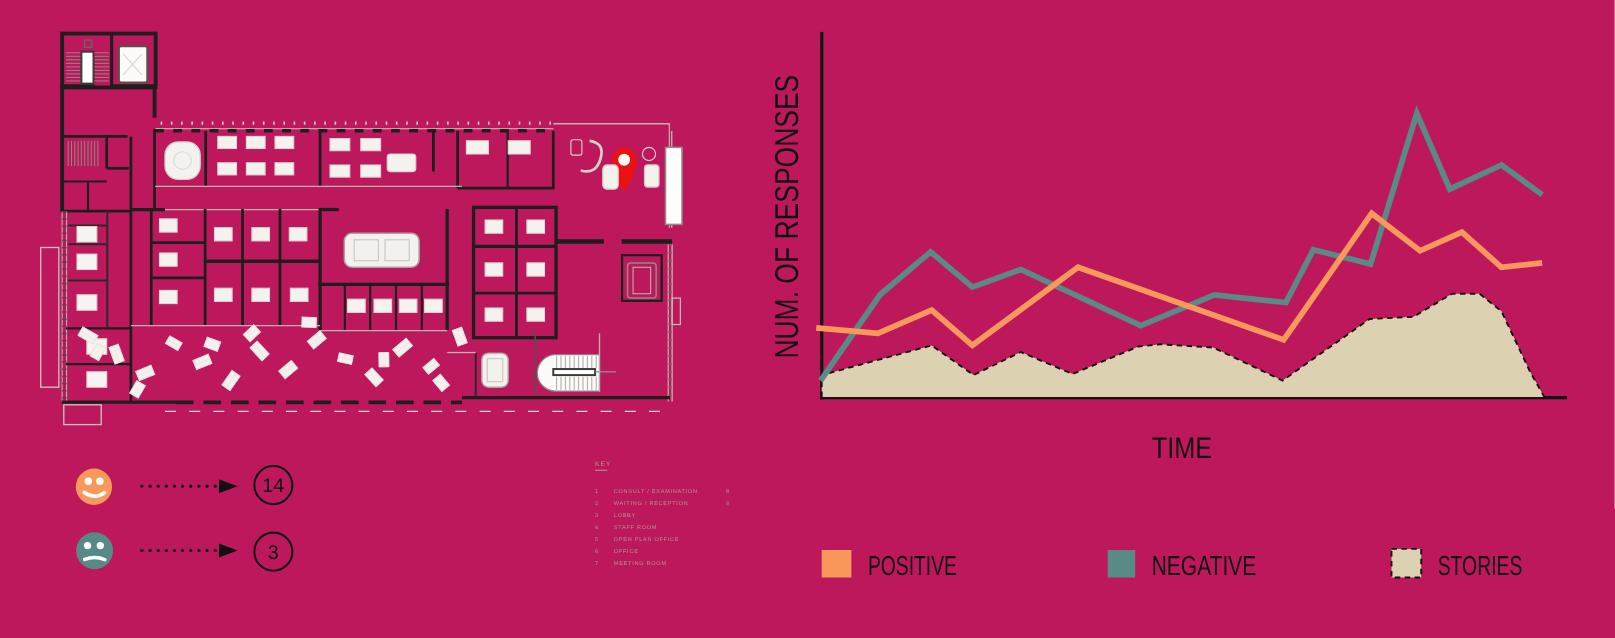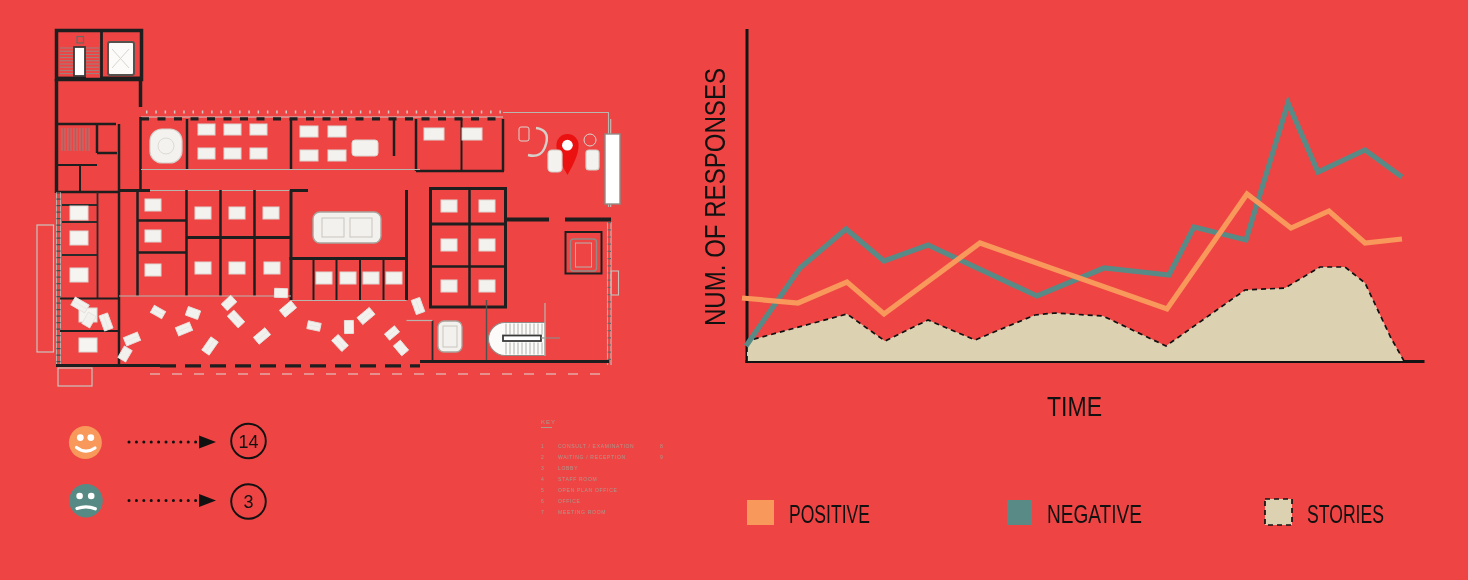--- a/index.html
+++ b/index.html
@@ -1,16 +1,16 @@
 <!DOCTYPE html>
 <html><head>
 <meta charset="utf-8">
 <style>
   html,body{margin:0;padding:0;background:#ffffff;}
-  #page{position:relative;width:1468px;height:580px;background:#ef4444;overflow:hidden;
+  #page{position:relative;width:1468px;height:580px;background:#be185d;overflow:hidden;
         font-family:"Liberation Sans", sans-serif;}
   svg{position:absolute;top:0;left:0;}
 </style>
 </head>
 <body>
 <div id="page">
 <svg width="1468" height="580" viewBox="0 0 1468 580">
 
 <g id="chart">
 

